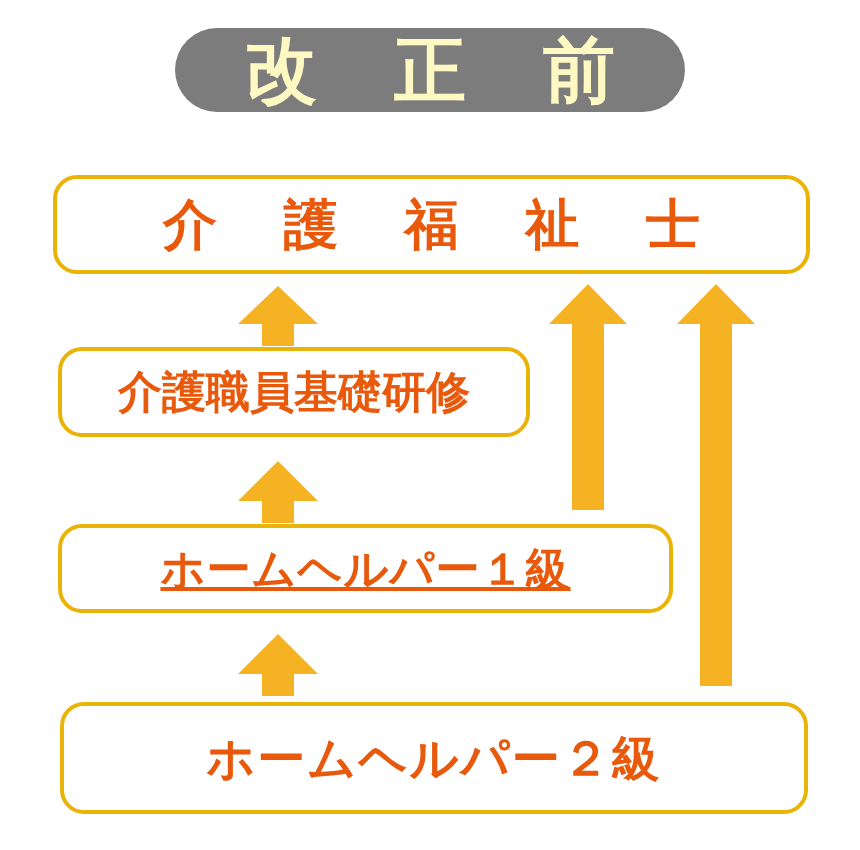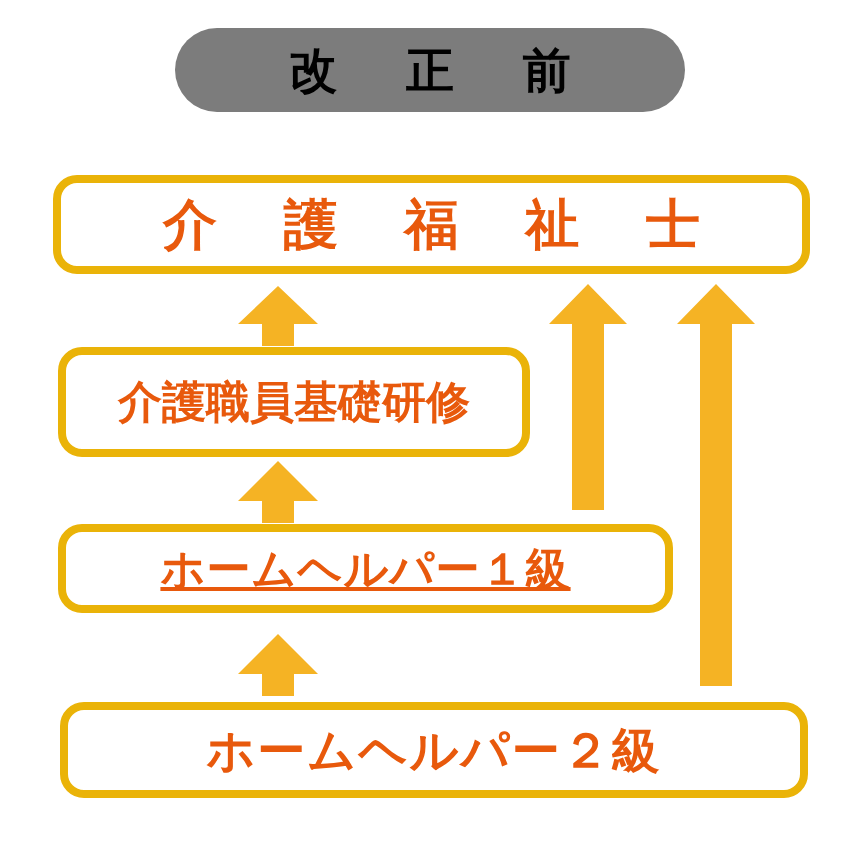--- a/index.html
+++ b/index.html
@@ -28,36 +28,36 @@
     width: 510px;
     height: 84px;
     background: #7c7c7c;
     border-radius: 42px;
     display: flex;
     align-items: center;
     justify-content: center;
     box-sizing: border-box;
   }
   .header-pill .header-text {
-    color: #000000;
-    font-size: 48px;
+    color: #fef9c3;
+    font-size: 72px;
     font-weight: bold;
     letter-spacing: 26px;
     text-indent: 26px;
     line-height: 1;
     white-space: nowrap;
     font-family: "DejaVu Sans", "Liberation Sans", sans-serif;
   }
 
   
   .box {
     position: absolute;
     box-sizing: border-box;
     background: #ffffff;
-    border: 8px solid #eab308;
+    border: 4px solid #eab308;
     border-radius: 24px;
     display: flex;
     align-items: center;
     justify-content: center;
     z-index: 3;
   }
   .box .box-label {
     color: #e8590c;
     font-weight: bold;
     line-height: 1;
@@ -76,21 +76,21 @@
     font-size: 54px;
     letter-spacing: 24px;
     text-indent: 24px;
   }
 
   
   #box-kiso-kenshu {
     left: 58px;
     top: 347px;
     width: 472px;
-    height: 110px;
+    height: 90px;
   }
   #box-kiso-kenshu .box-label {
     font-size: 44px;
     letter-spacing: 0px;
   }
 
   
   #box-helper-1 {
     left: 58px;
     top: 524px;
@@ -101,21 +101,21 @@
     font-size: 44px;
     letter-spacing: 1px;
     text-decoration: underline;
   }
 
   
   #box-helper-2 {
     left: 60px;
     top: 702px;
     width: 748px;
-    height: 96px;
+    height: 112px;
   }
   #box-helper-2 .box-label {
     font-size: 48px;
     letter-spacing: 2px;
   }
 
   
   .arrow {
     position: absolute;
     z-index: 1;

